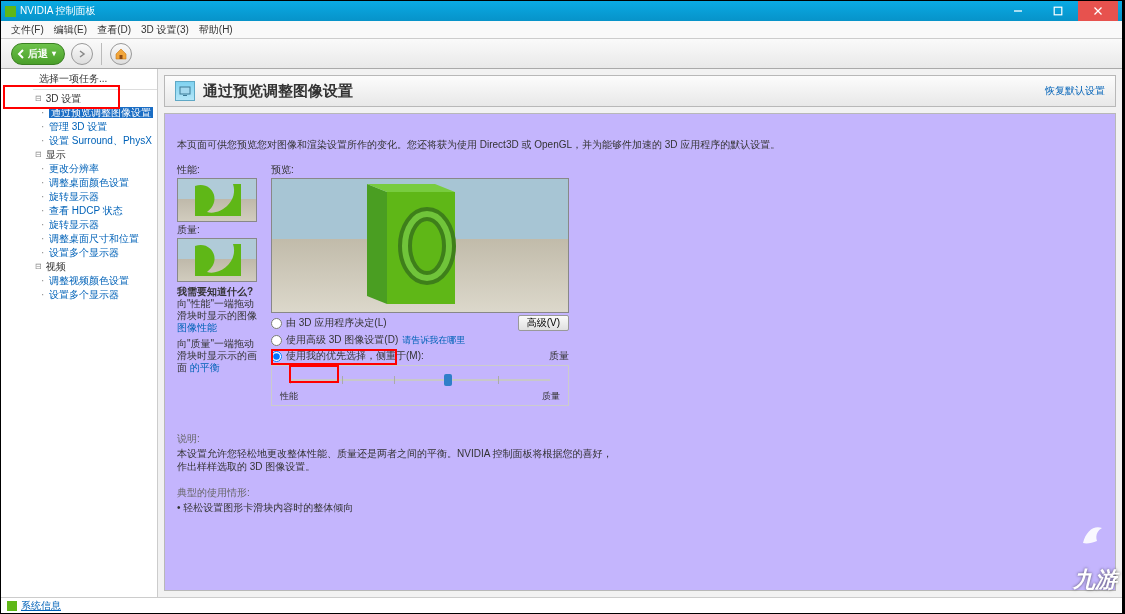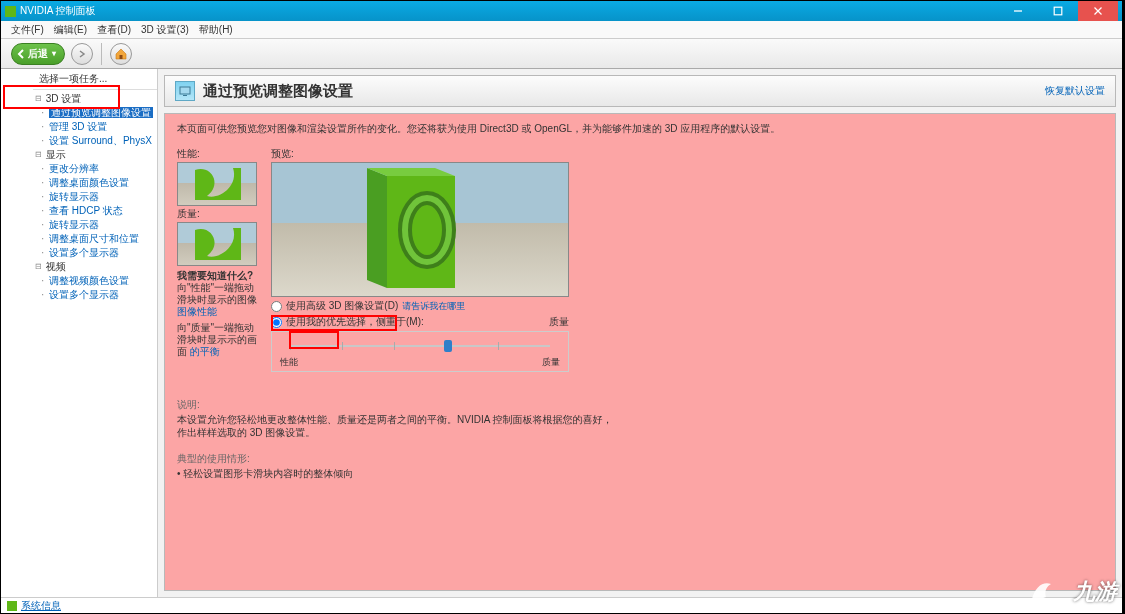--- a/index.html
+++ b/index.html
@@ -34,21 +34,21 @@
 .tree .item { padding-left: 14px; position: relative; color: #0062b8; }
 .tree .item::before { content: "·"; color: #888; position: absolute; left: 6px; }
 .tree .sel { background: #1a6dc4; color: #fff; padding: 0 2px; }
 .redbox1 { position: absolute; border: 2px solid #f00; left: 3px; top: 85px; width: 117px; height: 24px; pointer-events: none; z-index: 50; }
 
 .content { flex: 1; background: #f2f2f2; padding: 6px; display: flex; flex-direction: column; gap: 6px; overflow: hidden; }
 .pane-header { background: linear-gradient(#fcfcfc,#e8e8e8); border: 1px solid #b8b8b8; height: 32px; display: flex; align-items: center; padding: 0 10px; font-size: 15px; font-weight: bold; color: #333; }
 .pane-header .hicon { width: 20px; height: 20px; margin-right: 8px; background: linear-gradient(#7fd2f0,#b4e6f8); border: 1px solid #5fa8c5; display: flex; align-items: center; justify-content: center; }
 .pane-header .restore { margin-left: auto; font-size: 10px; font-weight: normal; color: #0062b8; cursor: pointer; }
 
-.pane-body { flex: 1; background: #fca5a5; border: 1px solid #b8b8b8; padding: 8px 12px; font-size: 10px; color: #333; overflow: hidden; position: relative; }
+.pane-body { flex: 1; background: #c4b5fd; border: 1px solid #b8b8b8; padding: 24px 12px; font-size: 10px; color: #333; overflow: hidden; position: relative; }
 .intro { font-size: 10px; margin-bottom: 10px; }
 
 .preview-row { display: flex; gap: 8px; align-items: flex-start; }
 .thumbs { width: 86px; font-size: 10px; }
 .thumb-label { margin: 1px 0; }
 .thumb { width: 80px; height: 44px; border: 1px solid #888; background: linear-gradient(#b0cbd8 0%,#b0cbd8 48%,#bfb9aa 48%,#d1ccbe 100%); display: flex; align-items: center; justify-content: center; overflow: hidden; }
 .thumb svg { width: 60px; height: 40px; }
 
 .preview-big { flex: 0 0 298px; }
 .preview-img { width: 298px; height: 135px; border: 1px solid #888; background: linear-gradient(#a7c5d4 0%,#a7c5d4 45%,#c1bbaa 45%,#dcd8cb 100%); position: relative; overflow: hidden; }
@@ -77,21 +77,21 @@
 .rb-a { left: 0px; top: 0px; width: 126px; height: 16px; }
 .rb-b { left: 18px; top: 16px; width: 50px; height: 18px; }
 
 .desc-section { margin-top: 26px; font-size: 10px; line-height: 13px; }
 .desc-section .hd { margin-bottom: 2px; color: #666; }
 .desc-section .bullet::before { content: "• "; }
 
 .statusbar { height: 16px; background: #fff; border-top: 1px solid #ccc; font-size: 10px; color: #0062b8; display: flex; align-items: center; padding: 0 6px; }
 .statusbar .chip { width: 10px; height: 10px; background: #5fb717; margin-right: 4px; }
 
-.watermark { position: absolute; right: 8px; bottom: 7px; color: #fff; font-size: 22px; font-weight: bold; font-style: italic; text-shadow: 0 0 3px rgba(0,0,0,.6); display: flex; align-items: center; gap: 14px; pointer-events: none; }
+.watermark { position: absolute; right: 8px; bottom: 19px; color: #fff; font-size: 22px; font-weight: bold; font-style: italic; text-shadow: 0 0 3px rgba(0,0,0,.6); display: flex; align-items: center; gap: 14px; pointer-events: none; flex-direction: column; }
 .watermark svg { width: 30px; height: 30px; }
 </style>
 </head>
 <body>
 
 <div class="window">
 
   <div class="titlebar">
     <div class="logo"></div>
     <span>NVIDIA 控制面板</span>
@@ -232,20 +232,25 @@
                     <polygon points="60,8 128,8 128,120 60,120" fill="#5fb717"></polygon>
                     <polygon points="40,0 108,0 128,8 60,8" fill="#78cc3f"></polygon>
                     <ellipse cx="100" cy="62" rx="22" ry="32" fill="none" stroke="#3e7f1a" stroke-width="14"></ellipse>
                     <ellipse cx="100" cy="62" rx="22" ry="32" fill="none" stroke="#70c43a" stroke-width="6"></ellipse>
                   </g>
                 </svg>
               </div>
             </div>
 
             <div class="controls">
+              <div class="ctrl-row">
+                <input type="radio" name="mode" style="">
+                <span>由 3D 应用程序决定(L)</span>
+                <button class="adv-btn">高级(V)</button>
+              </div>
               <div class="ctrl-row">
                 <input type="radio" name="mode" style="">
                 <span>使用高级 3D 图像设置(D)</span>
                 <a class="comb-link">请告诉我在哪里</a>
               </div>
               <div style="position:relative;">
                 <div class="ctrl-row">
                   <input type="radio" name="mode" checked="" style="">
                   <span>使用我的优先选择，侧重于(M):</span>
                   <span style="margin-left:auto">质量</span>

